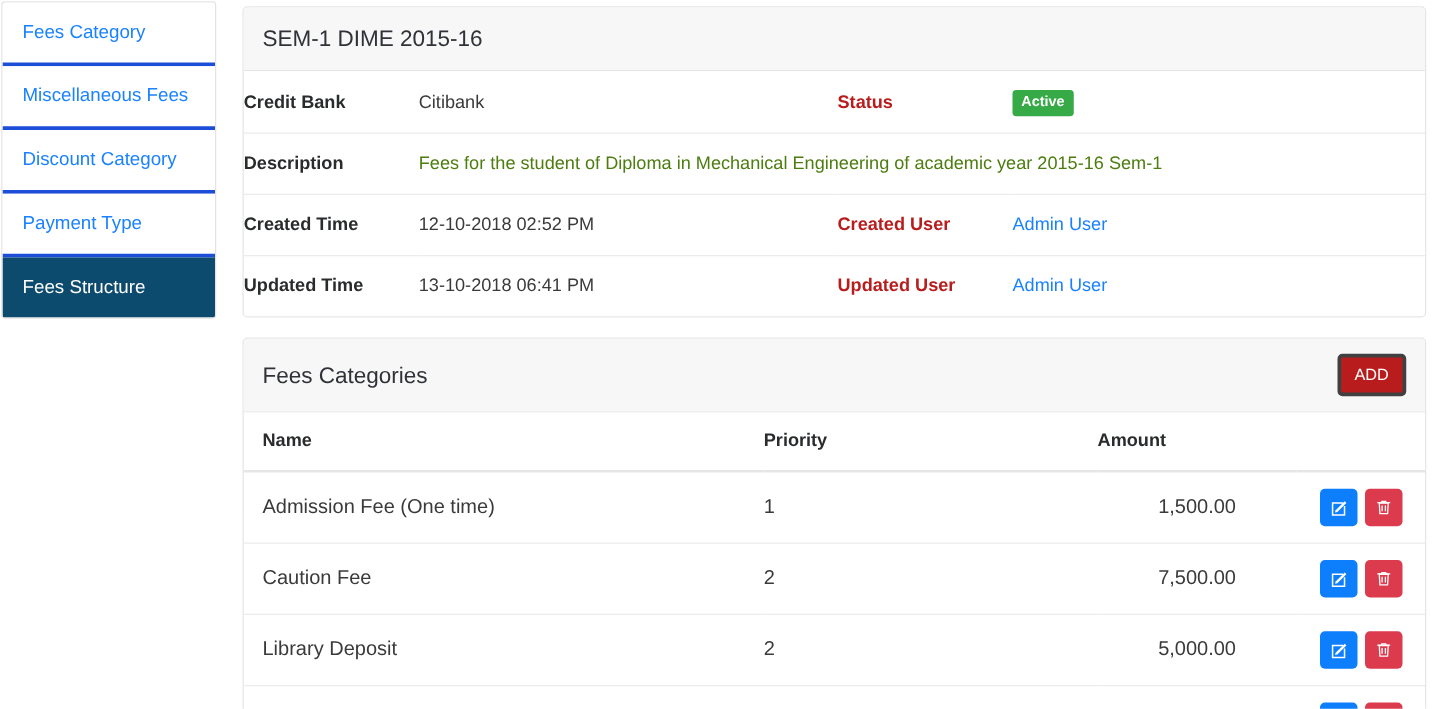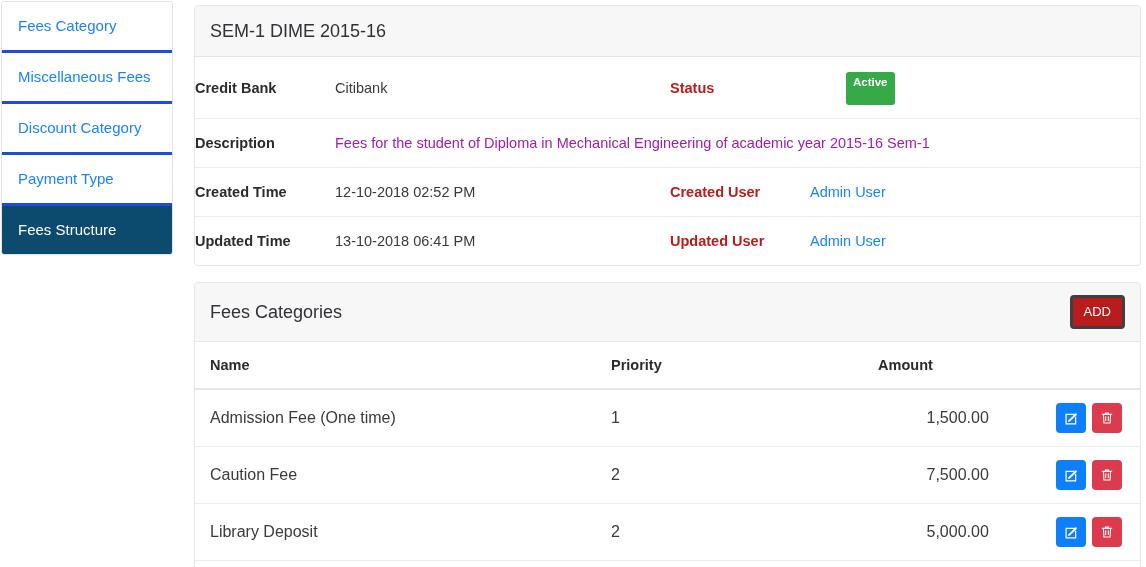--- a/index.html
+++ b/index.html
@@ -121,34 +121,33 @@
   td.v {
     color: #3a3a3a;
     width: 335px;
   }
   td.k2 {
     font-weight: bold;
     color: #b91c1c;
     width: 140px;
   }
   td.v2 { color: #3a3a3a; }
-  td.wide { color: #a21caf; padding-left: 0; }
+  td.wide { color: #4d7c0f; padding-left: 0; }
 
   .link { color: #1a82ff; text-decoration: none; cursor: pointer; }
 
   .badge {
     display: inline-block;
     background: #35aa47;
     color: #ffffff;
     font-size: 11.5px;
     font-weight: bold;
     line-height: 13px;
-    padding: 4px 7px 16px 7px;
+    padding: 4px 7px 4px 7px;
     border-radius: 3px;
-    margin-left: 36px;
   }
 
   
   table.grid {
     width: 100%;
     border-collapse: collapse;
     table-layout: fixed;
   }
   table.grid th {
     text-align: left;

